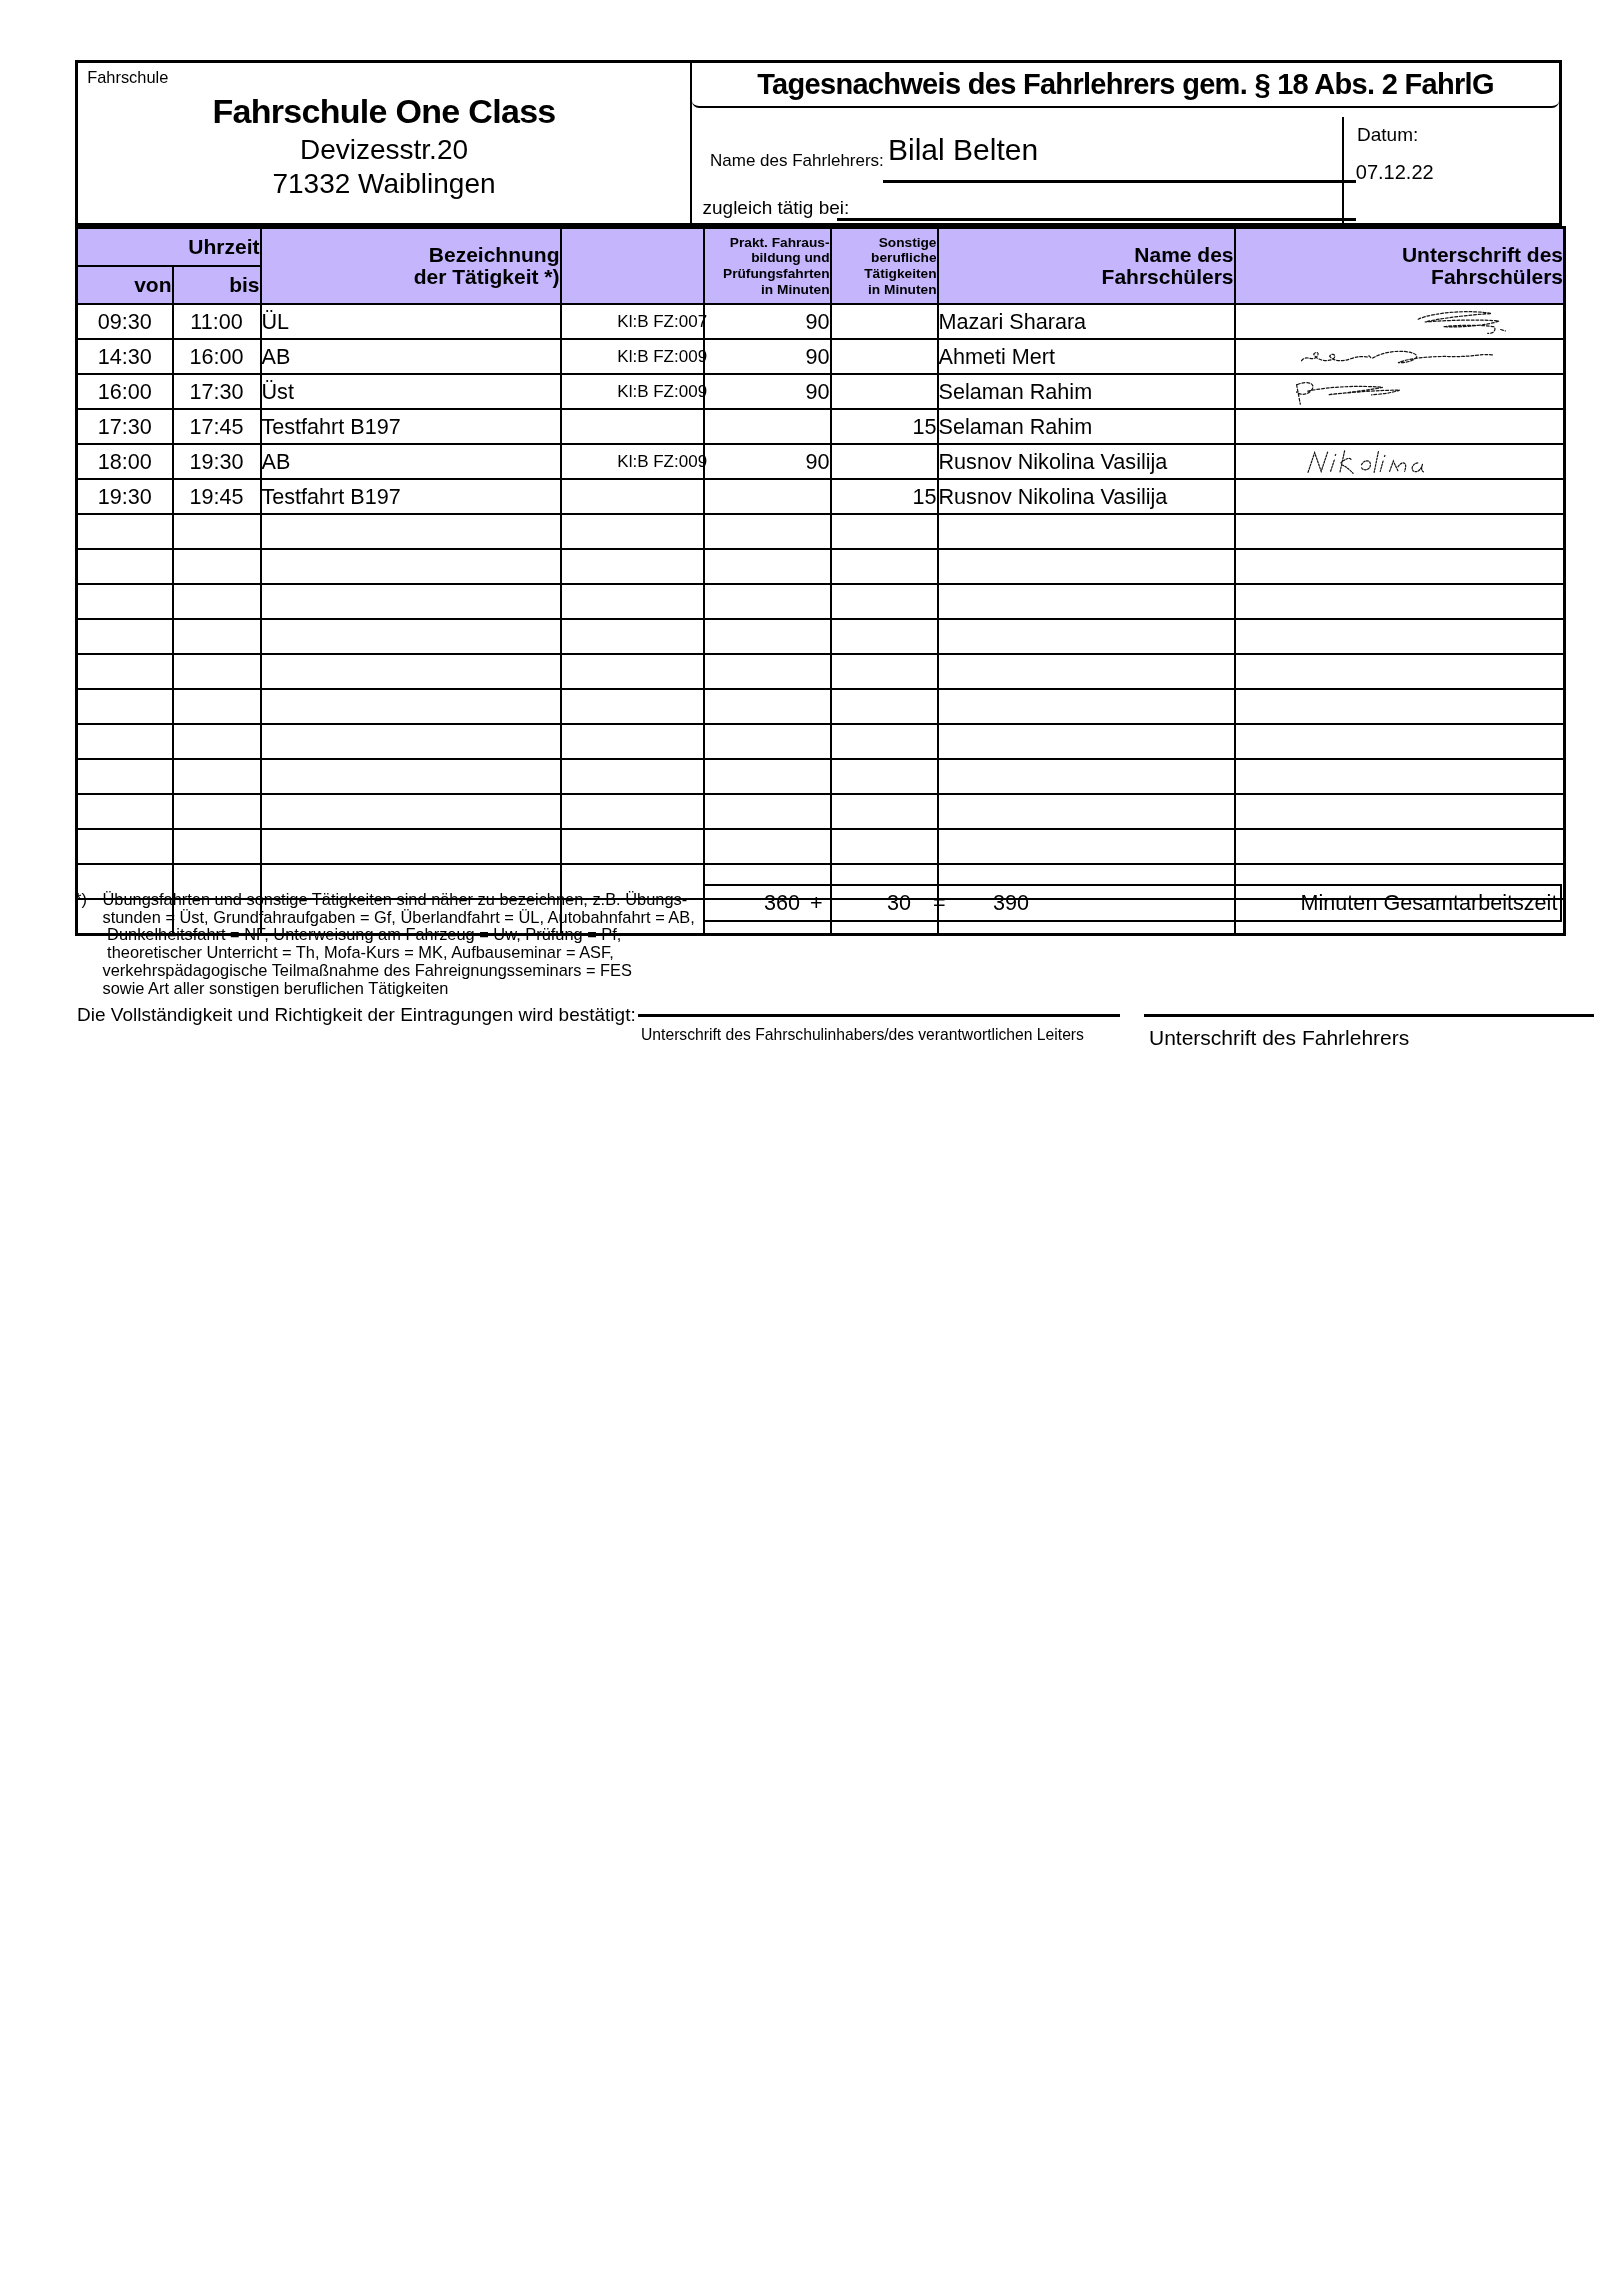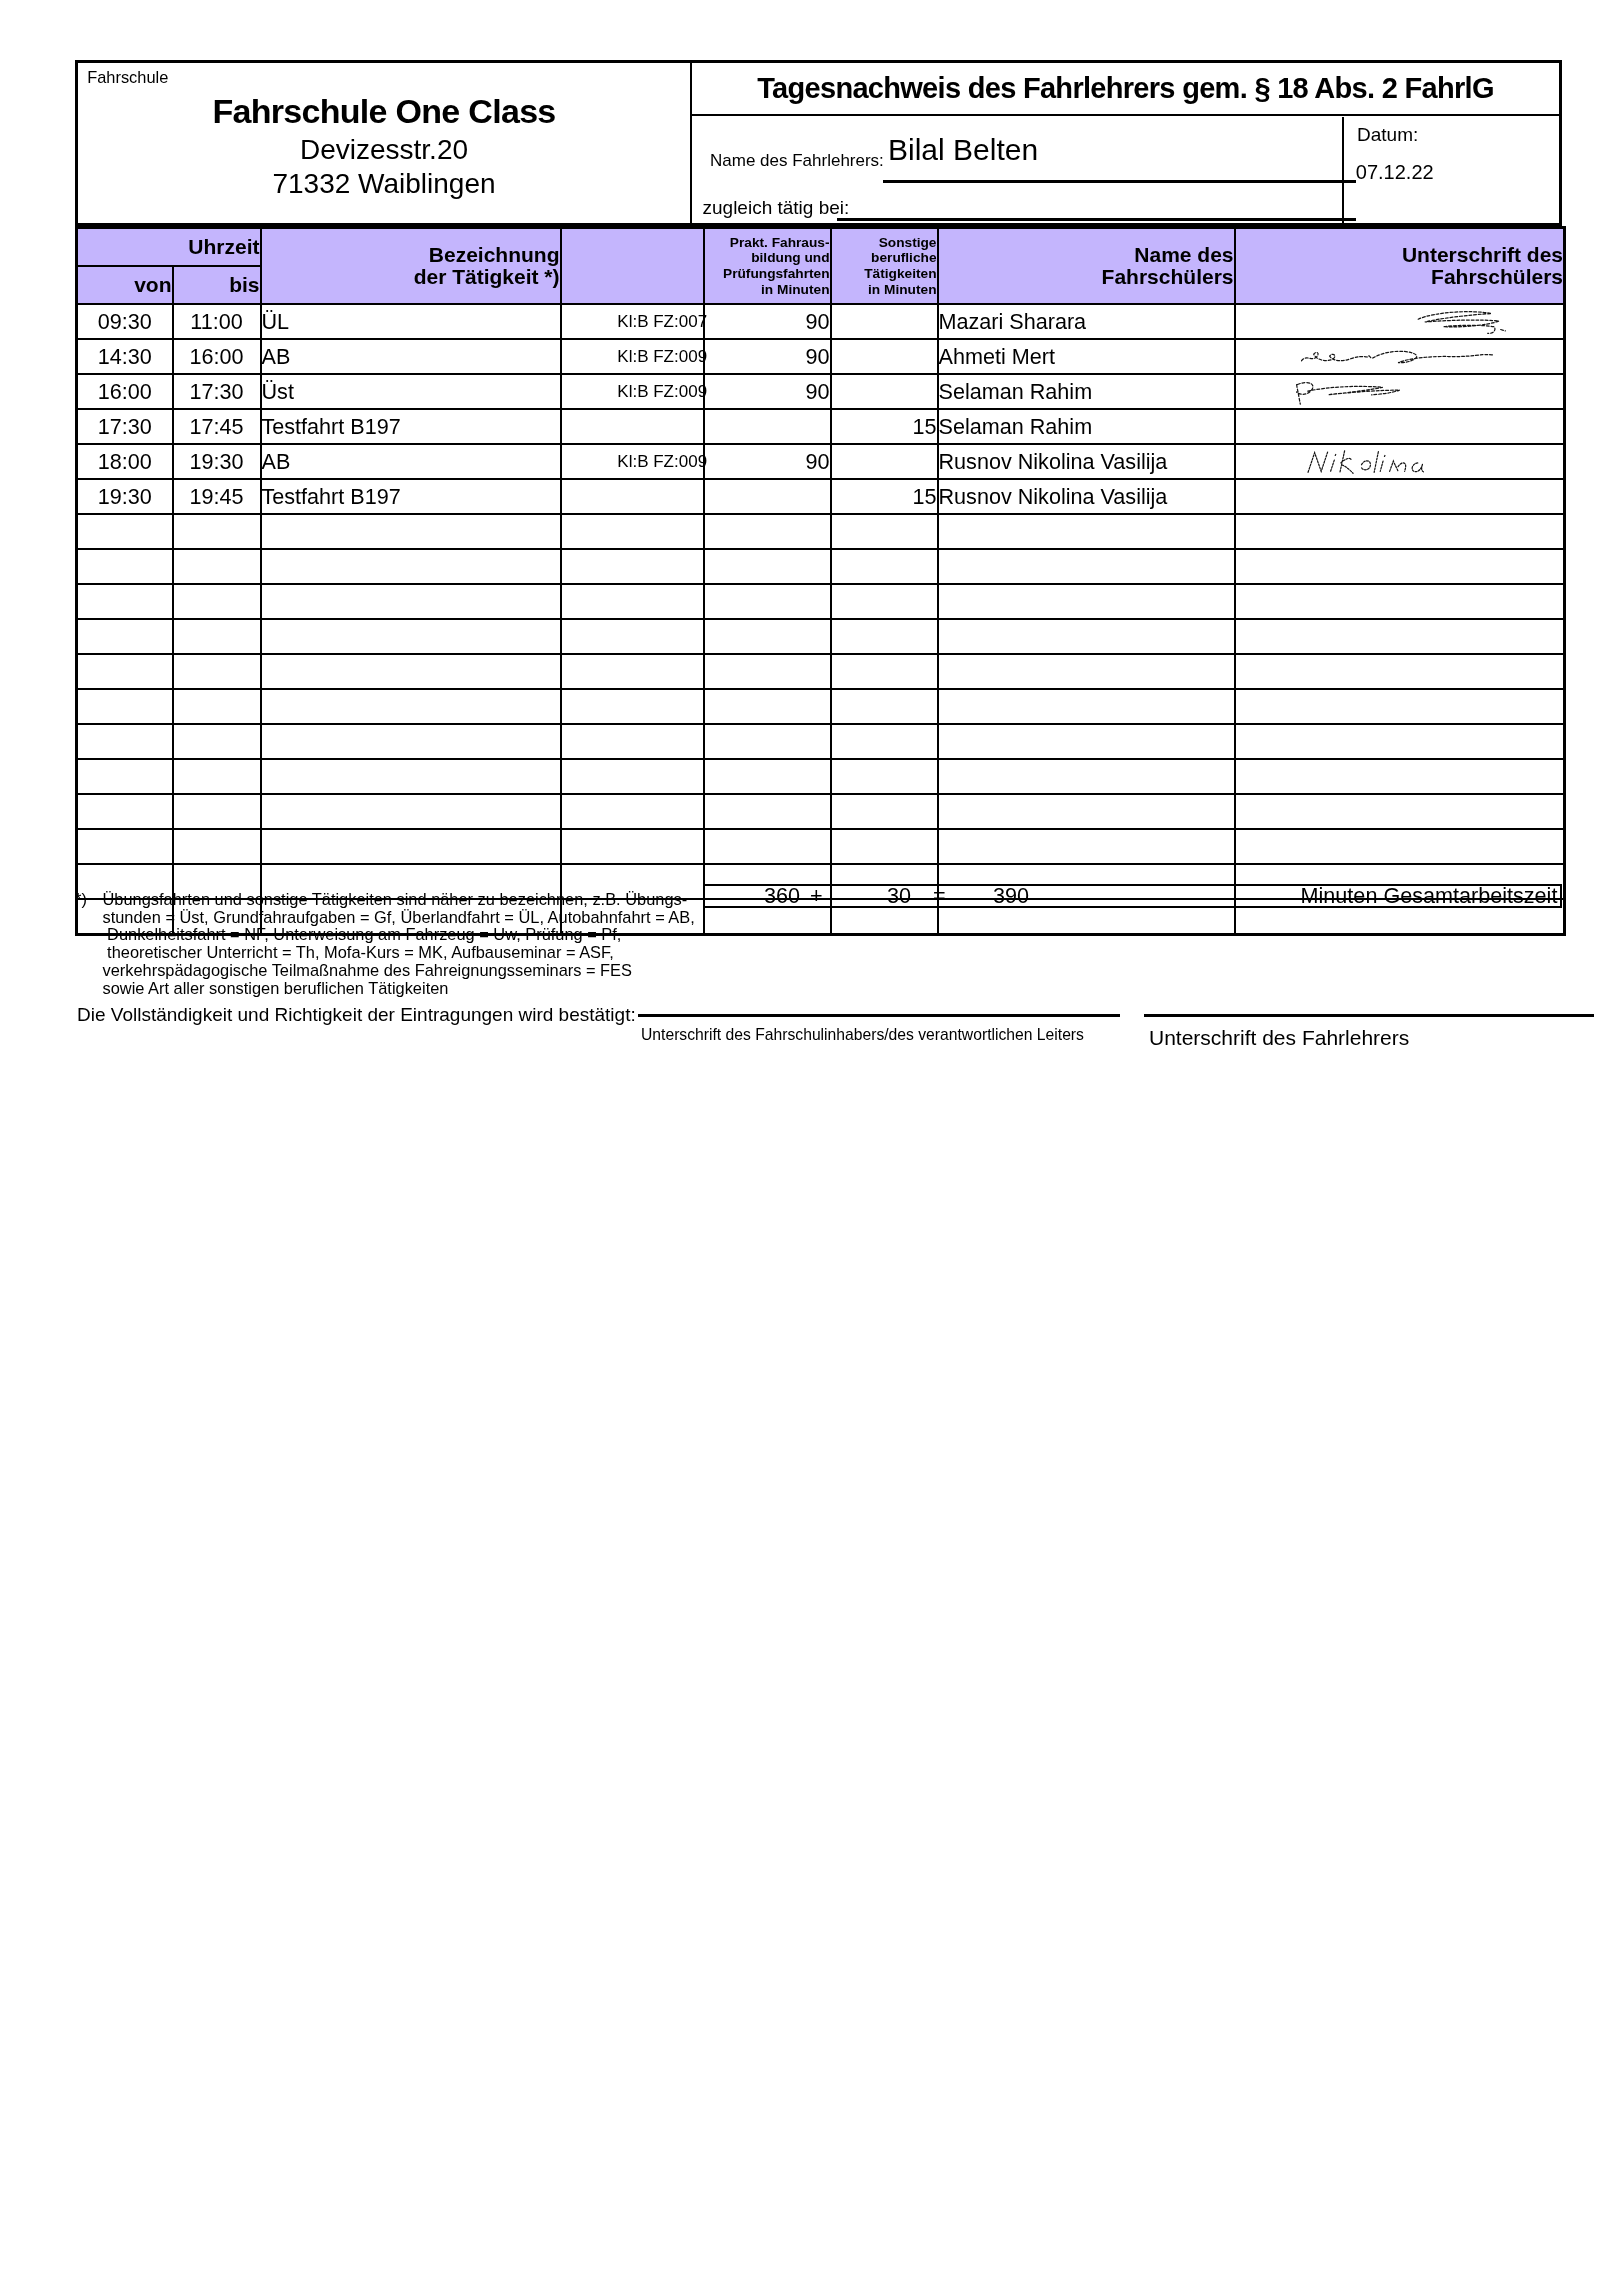--- a/index.html
+++ b/index.html
@@ -9,23 +9,23 @@
   }
   
   .header-box { position:absolute; left:75px; top:60px; width:1487px; height:166px;
     border:3.3px solid #000; box-sizing:border-box; }
   .school-cell { position:absolute; left:0; top:0; width:614px; height:100%;
     border-right:2.6px solid #000; box-sizing:border-box; }
   .school-label { position:absolute; left:9.2px; top:5.2px; font-size:16.4px; }
   .school-block { position:absolute; left:0; top:29px; width:100%; text-align:center; }
   .school-name { font-size:34px; font-weight:bold; letter-spacing:-0.7px; }
   .school-line { font-size:28px; margin-top:2.6px; }
-  .title-cell { position:absolute; left:614px; top:0; right:0; height:53px;
+  .title-cell { position:absolute; left:614px; top:0; right:0; height:45px;
     border-bottom:2.6px solid #000; box-sizing:border-box;
-    display:flex; align-items:center; justify-content:center; }
+    display:flex; align-items:center; justify-content:center;border-radius:7px; }
   .form-title { font-size:29px; font-weight:bold; letter-spacing:-0.7px; white-space:nowrap; }
   .meta-cell { position:absolute; left:614px; top:54px; right:195px; bottom:0; }
   .meta-label1 { position:absolute; left:18px; top:34px; font-size:17px; }
   .meta-value1 { position:absolute; left:196px; top:15.7px; font-size:30px; }
   .meta-rule1 { position:absolute; left:191px; right:7.9px; top:63px; height:2.6px; background:#000; }
   .meta-label2 { position:absolute; left:10.5px; top:80px; font-size:19px; }
   .meta-rule2 { position:absolute; left:145px; right:7.9px; top:101px; height:2.6px; background:#000; }
   .date-cell { position:absolute; right:0; top:54px; width:217px; bottom:0;
     border-left:2px solid #000; box-sizing:border-box; }
   .date-label { position:absolute; left:13px; top:6.5px; font-size:19px; }
@@ -45,21 +45,21 @@
   tbody td { height:33px; font-size:21.6px; vertical-align:middle; }
   td.c-von, td.c-bis { text-align:center; }
   td.c-act  { padding-left:6.5px; }
   td.c-kennz{ text-align:right; font-size:17px; }
   td.c-kennz .kennz-text { position:relative; right:-4.6px; white-space:nowrap; }
   td.c-prakt, td.c-sonst { text-align:right; padding-right:9.8px; }
   td.c-name { padding-left:7.9px; white-space:nowrap; }
   td.c-sig  { text-align:center; }
   svg.sig { display:block; height:30px; }
   
-  .sum-box { position:absolute; left:703px; top:884px; width:859px; height:24px;
+  .sum-box { position:absolute; left:703px; top:884px; width:859px; height:38px;
     border:2.6px solid #000; box-sizing:border-box; font-size:21.6px; }
   .sum-box span { position:absolute; top:50%; transform:translateY(-50%); white-space:nowrap; }
   .sum-v1 { left:26px;  width:69px; text-align:right; }
   .sum-op1{ left:105px; }
   .sum-v2 { left:154px; width:52px; text-align:right; }
   .sum-op2{ left:228px; }
   .sum-v3 { left:288px; }
   .sum-label { right:2.6px; }
   
   .footnote { position:absolute; left:75px; top:891px; width:661px;

